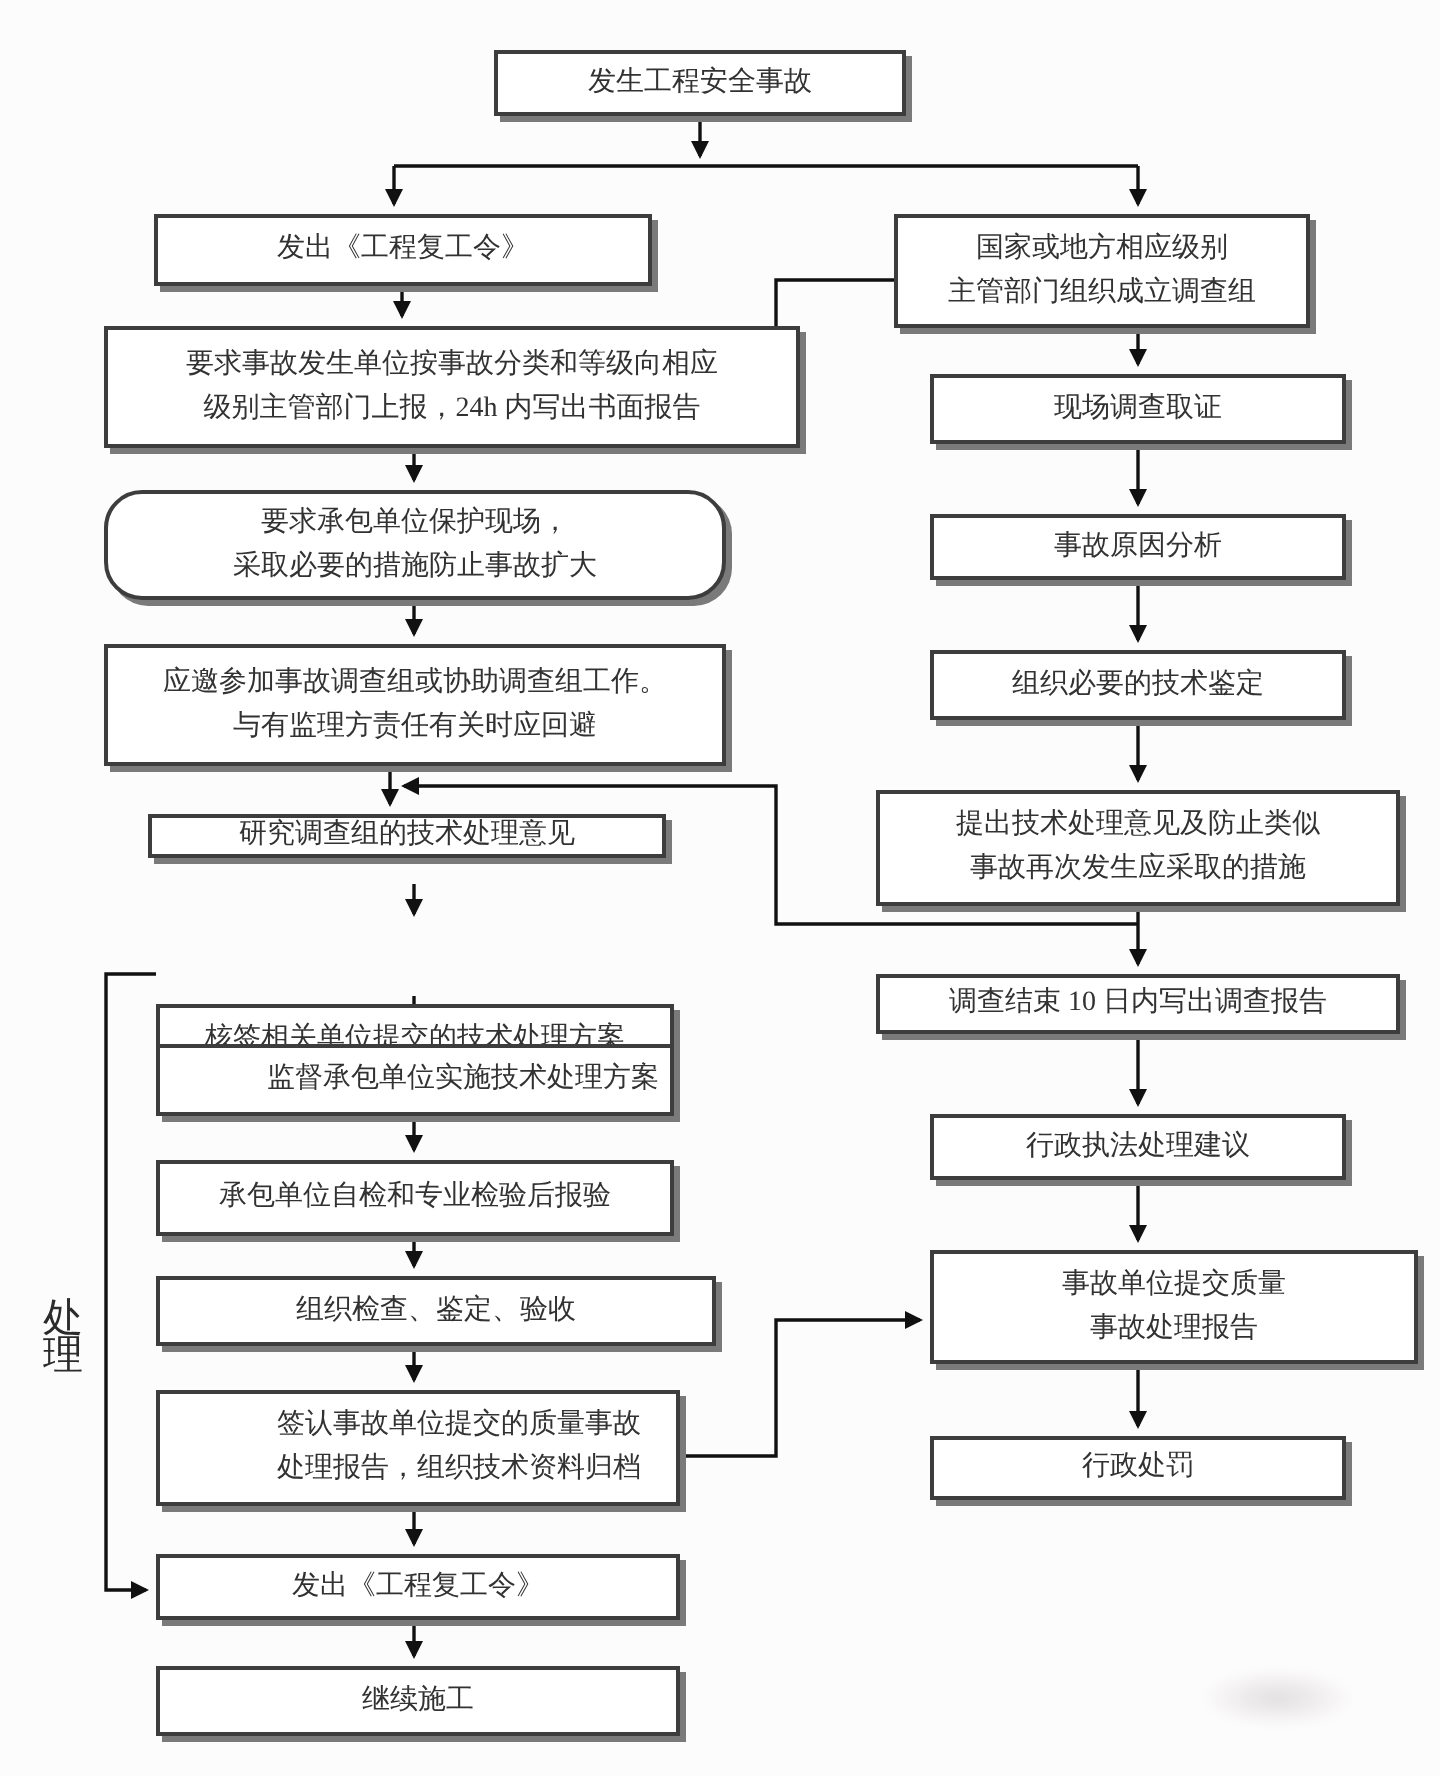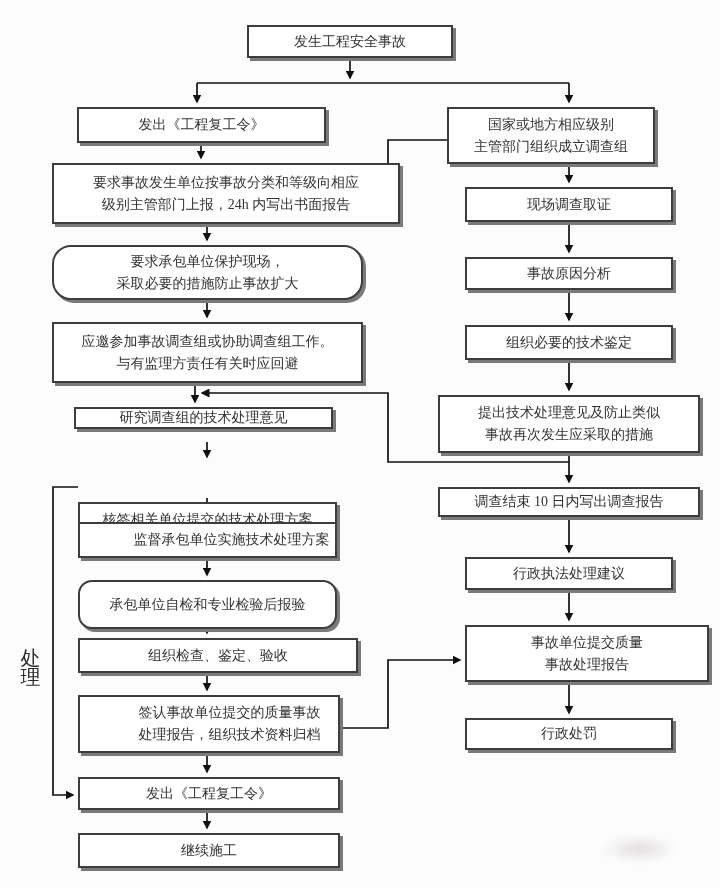--- a/index.html
+++ b/index.html
@@ -133,21 +133,21 @@
   </div>
   <div class="node" style="left:74px; top:407px; width:259px; height:22px;">
     <span class="lbl">研究调查组的技术处理意见</span>
   </div>
   <div class="node" style="left:78px; top:462px; width:259px; height:36px;margin-top:40px;">
     <span class="lbl">核签相关单位提交的技术处理方案</span>
   </div>
   <div class="node" style="left:78px; top:522px; width:259px; height:36px;padding-left:48px;">
     <span class="lbl">监督承包单位实施技术处理方案</span>
   </div>
-  <div class="node" style="left:78px; top:580px; width:259px; height:49px;border-radius:14px;">
+  <div class="node" style="left:78px; top:580px; width:259px; height:38px;">
     <span class="lbl">承包单位自检和专业检验后报验</span>
   </div>
   <div class="node" style="left:78px; top:638px; width:280px; height:35px;">
     <span class="lbl">组织检查、鉴定、验收</span>
   </div>
   <div class="node" style="left:78px; top:695px; width:262px; height:58px;padding-left:41px;">
     <span class="lbl">签认事故单位提交的质量事故
 处理报告，组织技术资料归档</span>
   </div>
   <div class="node" style="left:78px; top:777px; width:262px; height:33px;">

